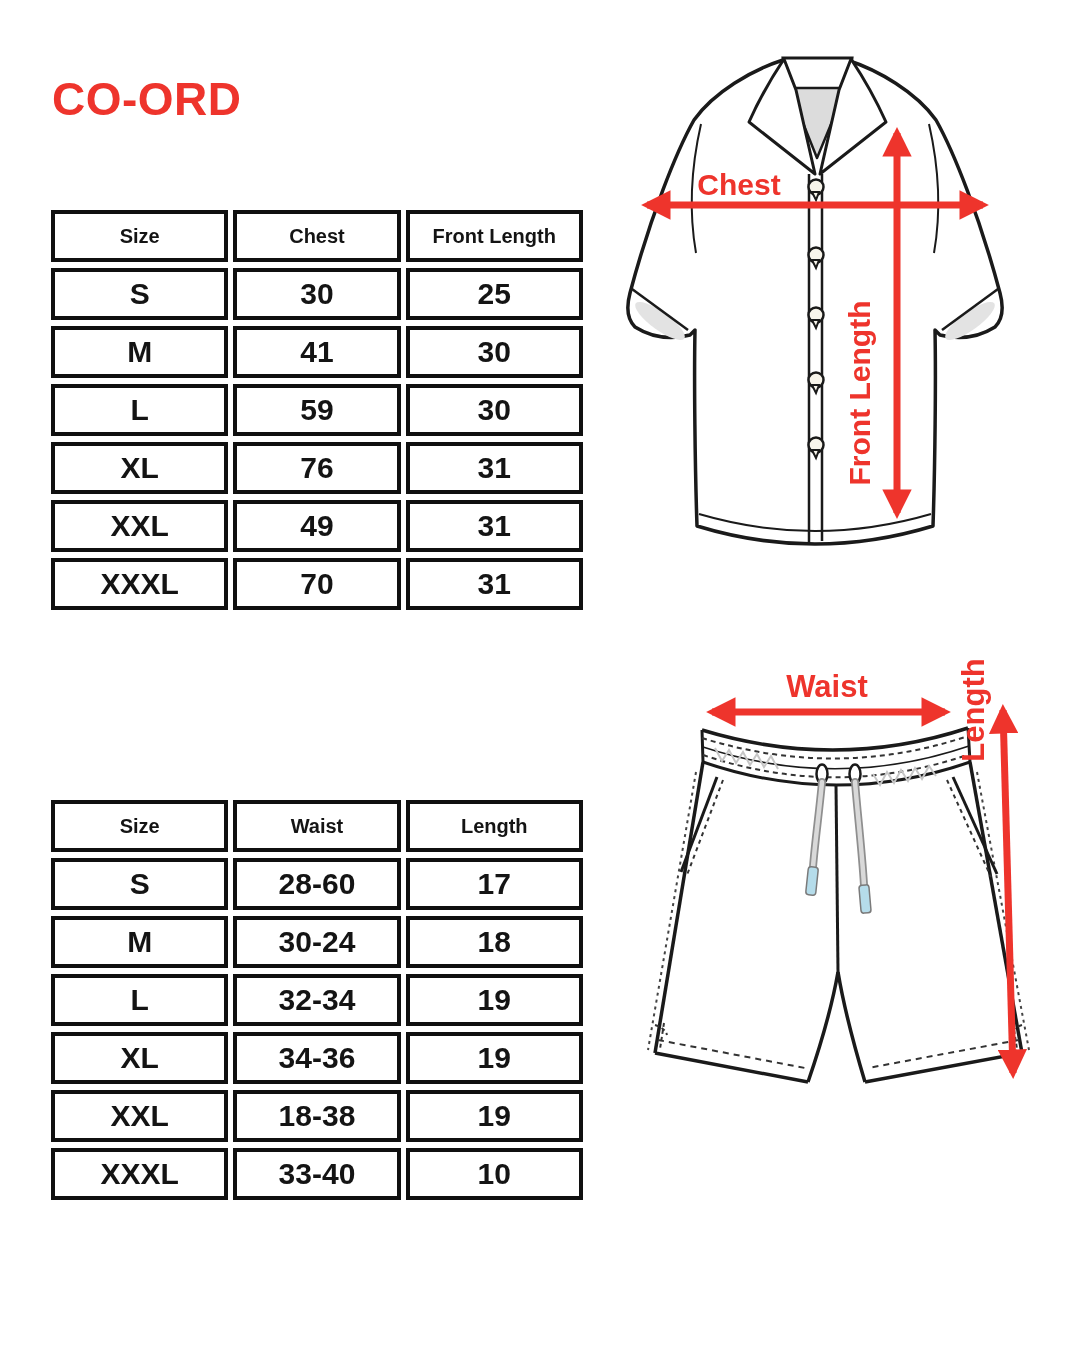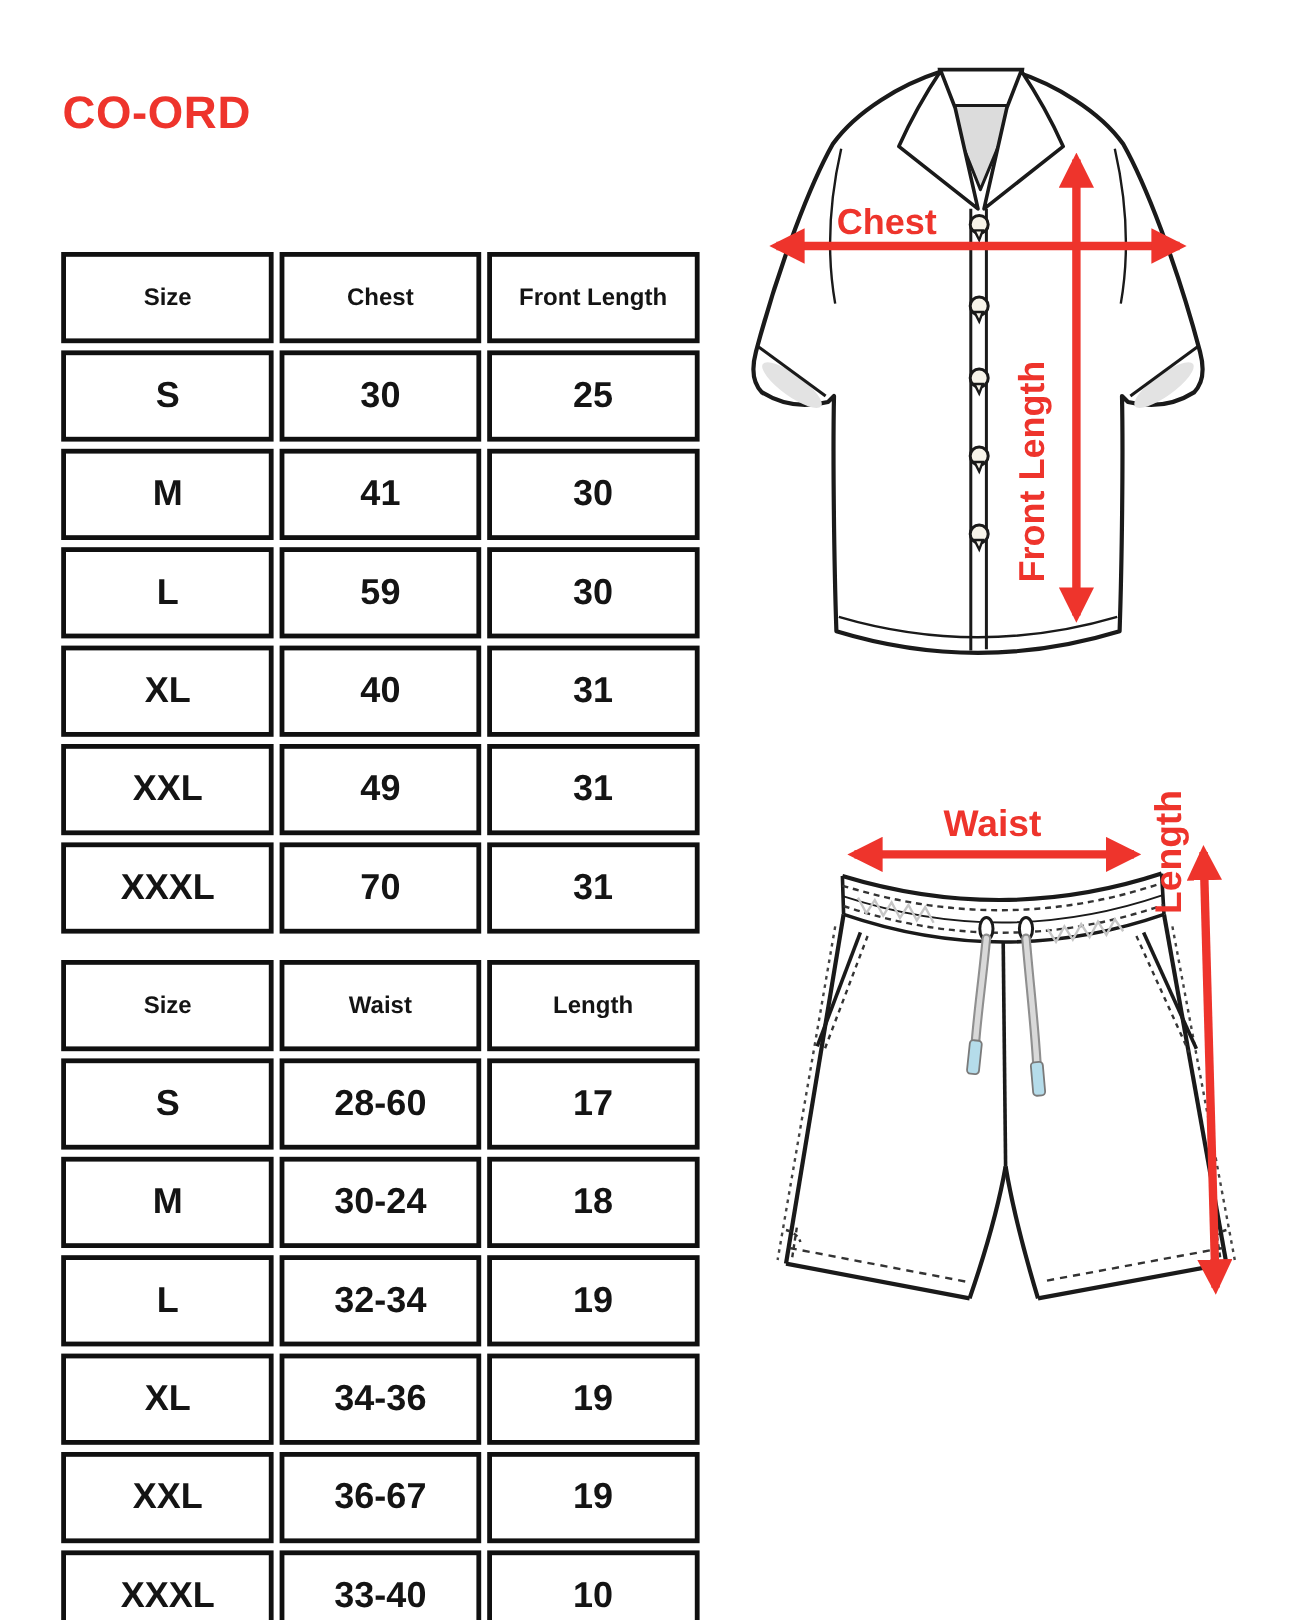--- a/index.html
+++ b/index.html
@@ -6,36 +6,36 @@
   .canvas{
     position:relative;
     width:1080px;height:1350px;
     background:#ffffff;
     font-family:"Liberation Sans",sans-serif;
     overflow:hidden;
   }
   
   .title{
     position:absolute;left:52px;top:74px;
-    font-size:38px;font-weight:800;line-height:1.12;
+    font-size:46px;font-weight:800;line-height:1.12;
     color:#ee342c;letter-spacing:.5px;white-space:nowrap;
   }
   
   .size-table-wrap{position:absolute;left:46px;width:542px;}
   .t1{top:204px;}
   .t2{top:794px;}
   table.size-table{
     width:100%;table-layout:fixed;
     border-collapse:separate;border-spacing:5px 6px;
   }
   table.size-table th,
   table.size-table td{
     border:4px solid #101010;background:#ffffff;
     text-align:center;vertical-align:middle;
-    color:#141414;padding:16px;
+    color:#141414;padding:4px;
   }
   table.size-table th{
     font-size:20px;font-weight:700;height:36px;line-height:36px;
   }
   table.size-table td{
     font-size:30px;font-weight:700;height:36px;line-height:36px;
   }
   col.c1{width:34%;} col.c2{width:32%;} col.c3{width:34%;}
   
   .shirt-svg{position:absolute;left:602px;top:48px;}
@@ -76,21 +76,21 @@
             <td>41</td>
             <td>30</td>
           </tr>
           <tr>
             <td>L</td>
             <td>59</td>
             <td>30</td>
           </tr>
           <tr>
             <td>XL</td>
-            <td>40</td>
+            <td>76</td>
             <td>31</td>
           </tr>
           <tr>
             <td>XXL</td>
             <td>49</td>
             <td>31</td>
           </tr>
           <tr>
             <td>XXXL</td>
             <td>70</td>
@@ -130,21 +130,21 @@
             <td>32-34</td>
             <td>19</td>
           </tr>
           <tr>
             <td>XL</td>
             <td>34-36</td>
             <td>19</td>
           </tr>
           <tr>
             <td>XXL</td>
-            <td>36-67</td>
+            <td>18-38</td>
             <td>19</td>
           </tr>
           <tr>
             <td>XXXL</td>
             <td>33-40</td>
             <td>10</td>
           </tr>
         </tbody>
     </table>
   </div>

